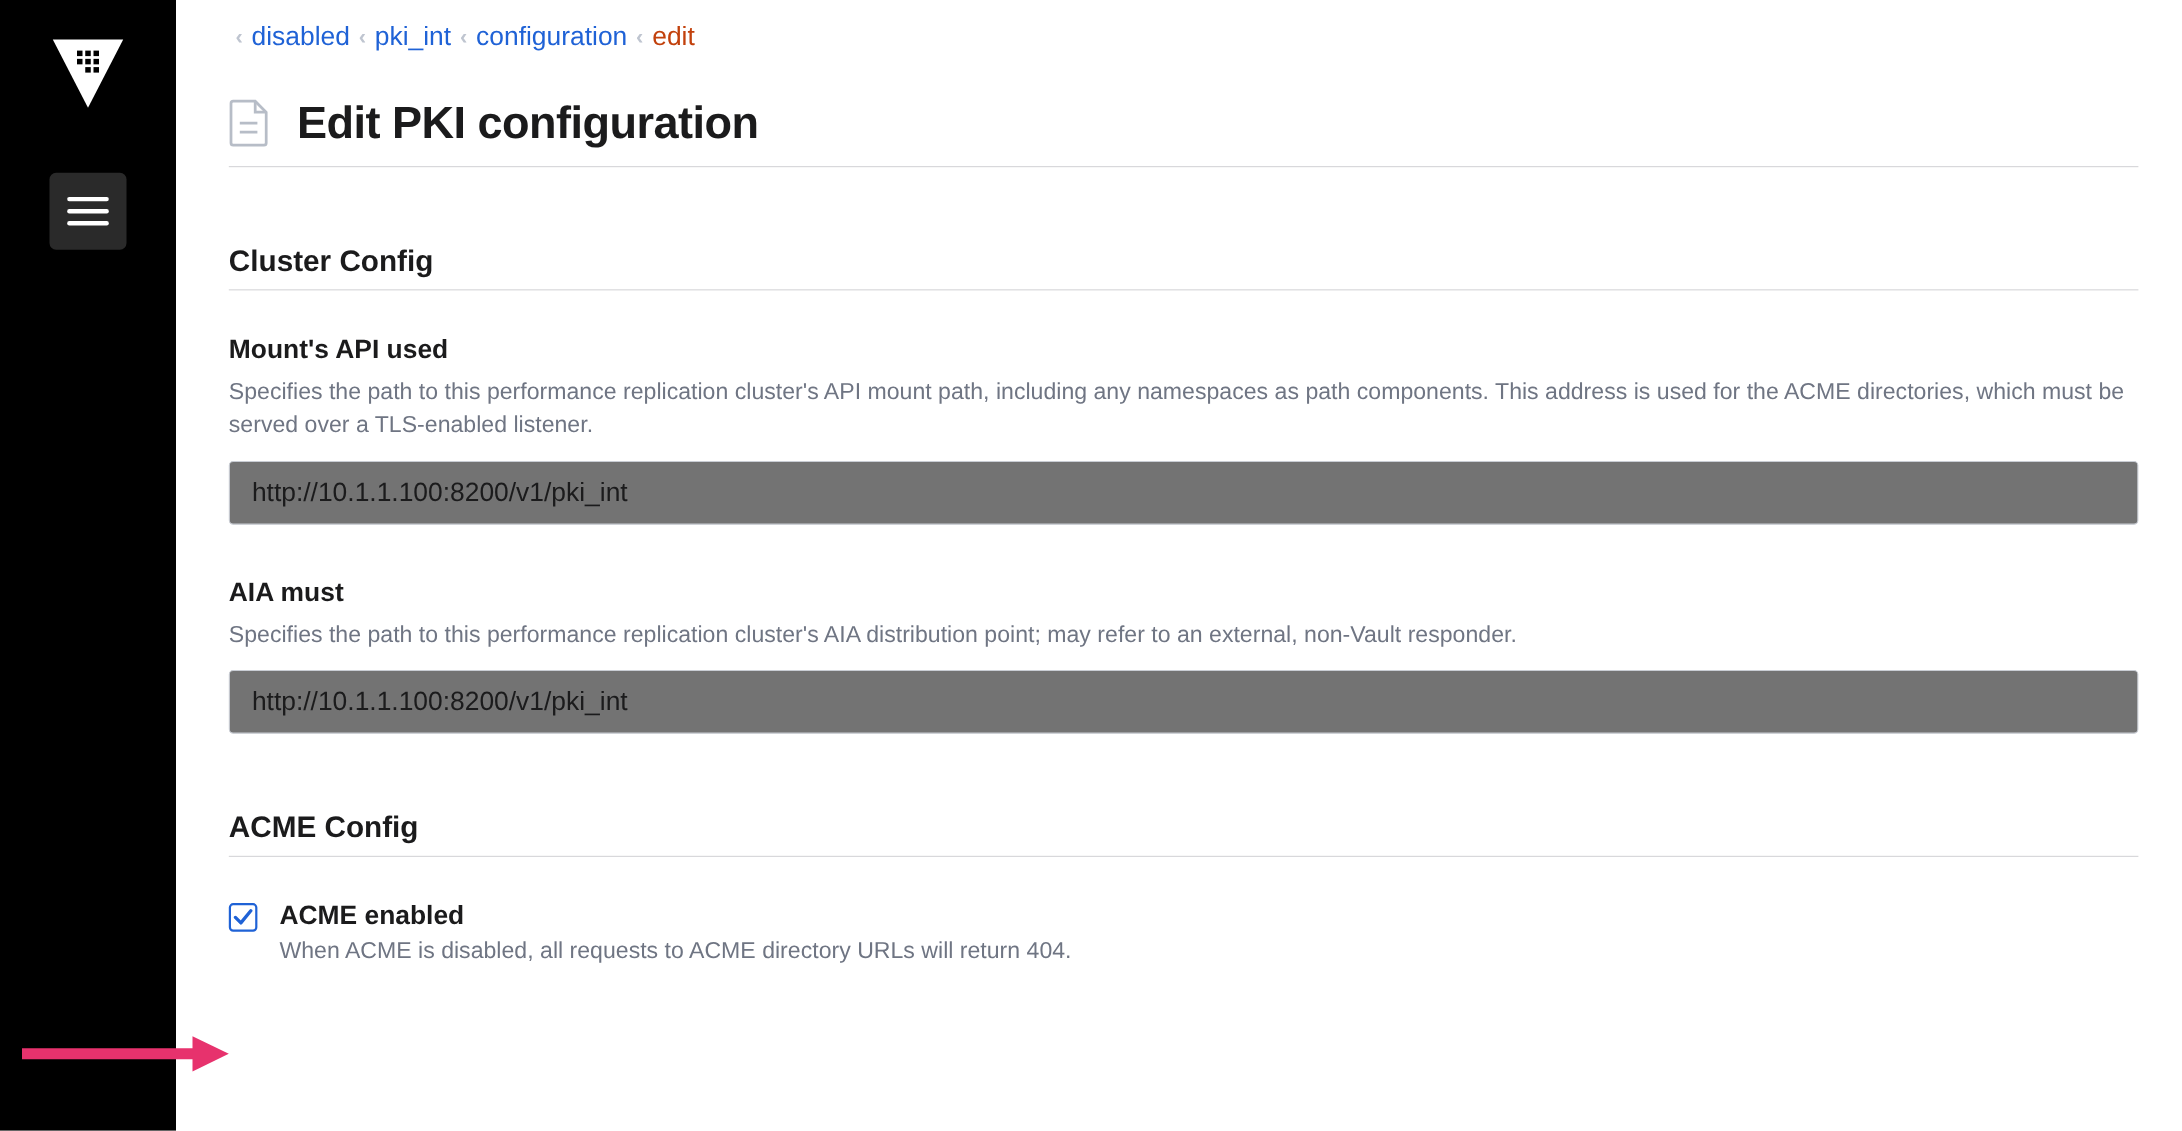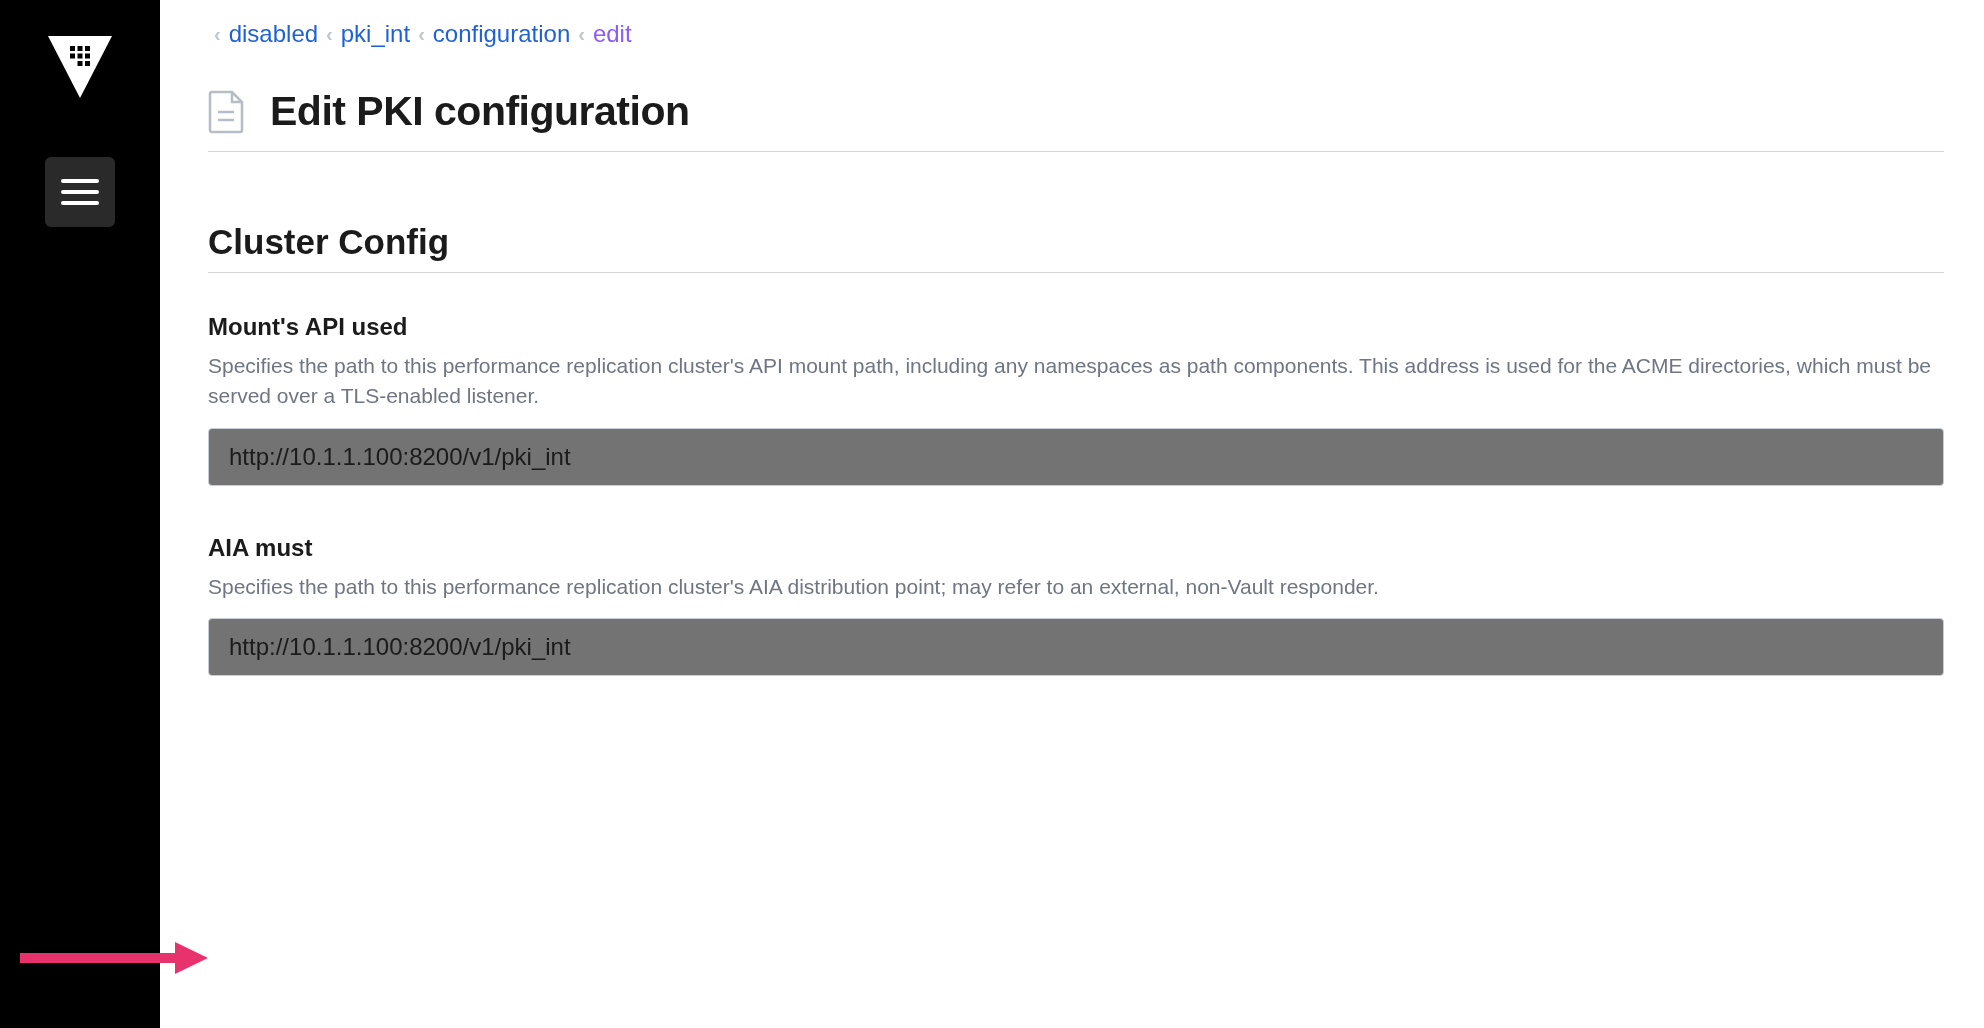--- a/index.html
+++ b/index.html
@@ -51,38 +51,38 @@
 .bc-sep {
   color: #bfc5d0;
   font-size: 20px;
   font-weight: 700;
 }
 .bc-link {
   color: #1f62d6;
   cursor: pointer;
 }
 .bc-current {
-  color: #8b5cf6;
+  color: #c2410c;
 }
 .page-header {
   display: flex;
   align-items: center;
   gap: 26px;
   padding-bottom: 16px;
   border-bottom: 1px solid #d4d4d7;
   margin-bottom: 70px;
 }
 .page-header h1 {
   font-size: 41px;
   font-weight: 700;
   letter-spacing: -0.5px;
 }
 .doc-icon svg { display: block; }
 .section-title {
-  font-size: 35px;
+  font-size: 27px;
   font-weight: 700;
   padding-bottom: 10px;
   border-bottom: 1px solid #d4d4d7;
   margin-bottom: 40px;
 }
 .field { margin-bottom: 48px; }
 .field-label {
   font-size: 24px;
   font-weight: 700;
   margin-bottom: 10px;
@@ -198,20 +198,34 @@
     <div class="field-desc">Specifies the path to this performance replication cluster's API mount path, including any namespaces as path components. This address is used for the ACME directories, which must be served over a TLS-enabled listener.</div>
     <input class="text-input" type="text" value="http://10.1.1.100:8200/v1/pki_int" style="">
   </div>
 
   <div class="field">
     <div class="field-label">AIA must</div>
     <div class="field-desc">Specifies the path to this performance replication cluster's AIA distribution point; may refer to an external, non-Vault responder.</div>
     <input class="text-input" type="text" value="http://10.1.1.100:8200/v1/pki_int" style="">
   </div>
 
+  <div class="acme-section">
+    <h2 class="section-title">ACME Config</h2>
+    <div class="acme-row">
+      <div class="checkbox">
+        <svg width="18" height="16" viewBox="0 0 18 16">
+          <path d="M2 8 l5 5 l9 -11" fill="none" stroke="#1f62d6" stroke-width="3" stroke-linecap="round" stroke-linejoin="round"></path>
+        </svg>
+      </div>
+      <div class="acme-text">
+        <div class="acme-label">ACME enabled</div>
+        <div class="acme-desc">When ACME is disabled, all requests to ACME directory URLs will return 404.</div>
+      </div>
+    </div>
+  </div>
 
 </div>
 
 <div class="pointer-arrow">
   <svg width="190" height="40" viewBox="0 0 190 40">
     <line x1="0" y1="20" x2="160" y2="20" stroke="#e7326d" stroke-width="10" stroke-linecap="round"></line>
     <polygon points="155,4 188,20 155,36" fill="#e7326d"></polygon>
   </svg>
 </div>
 

